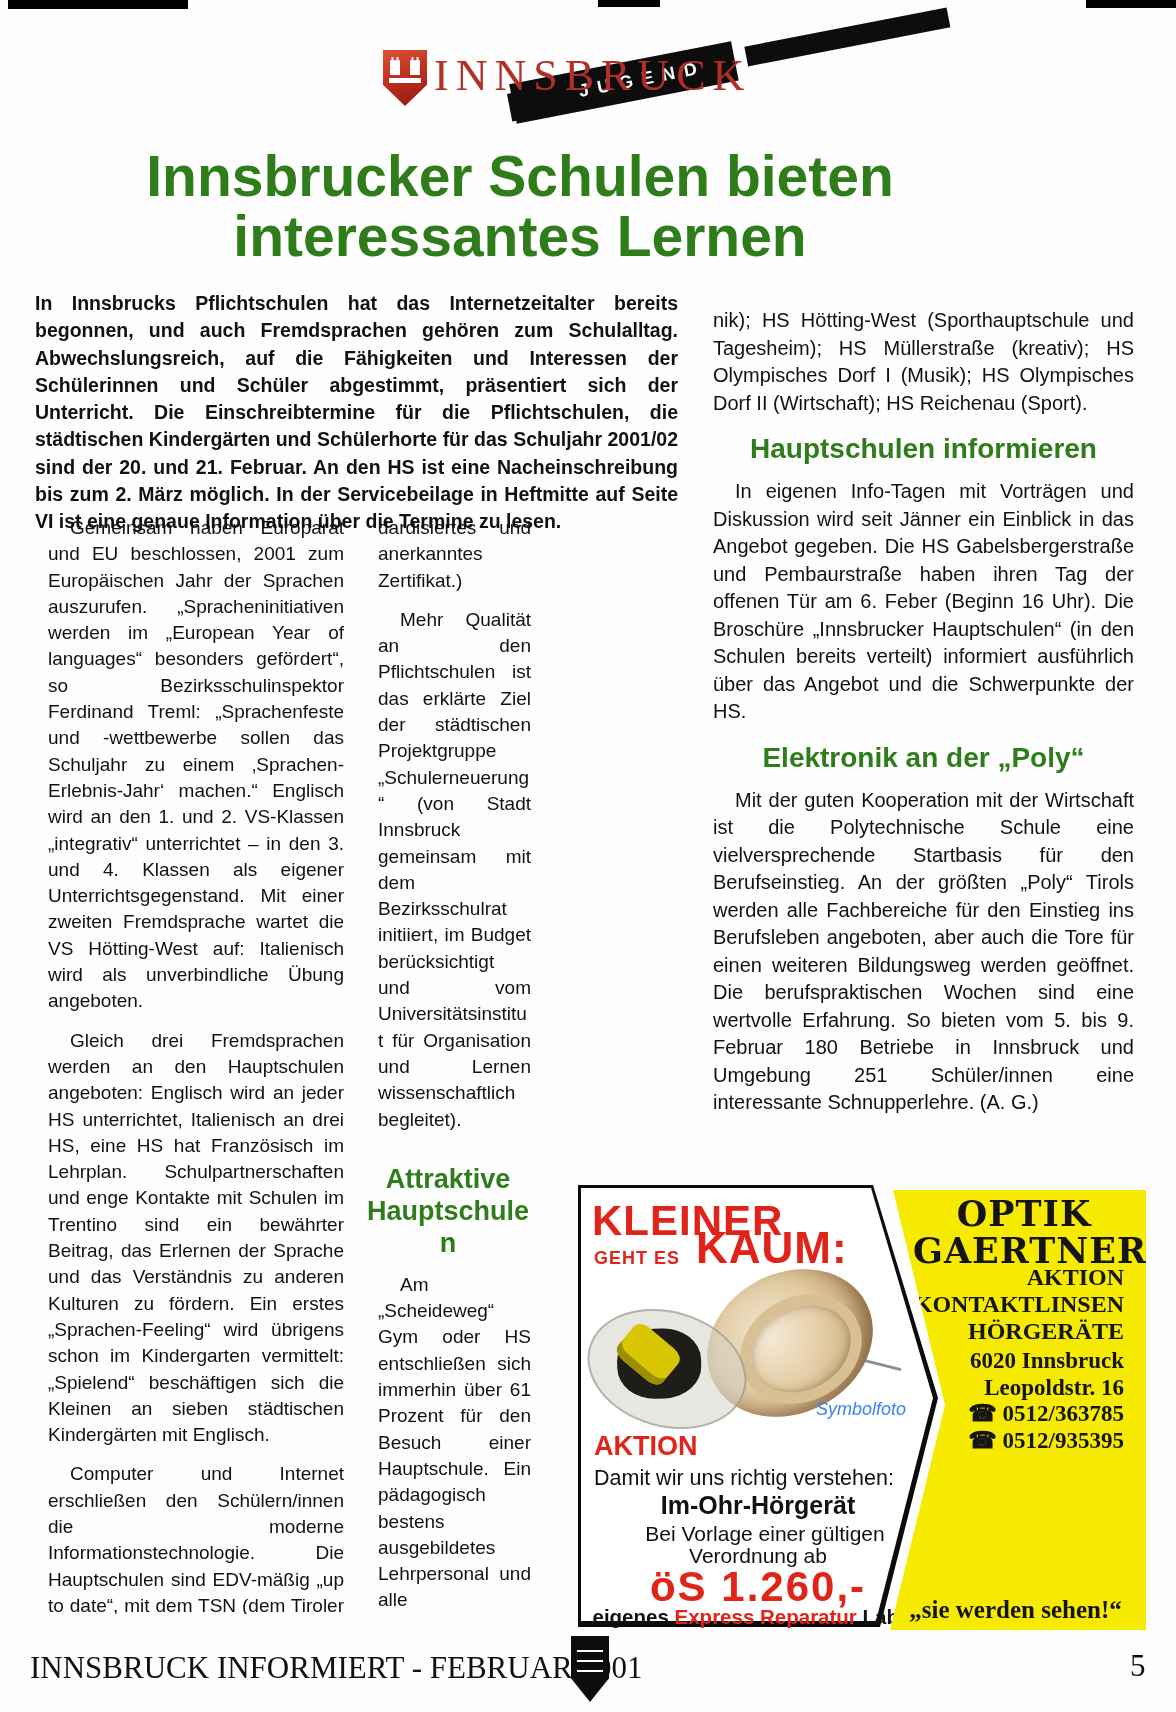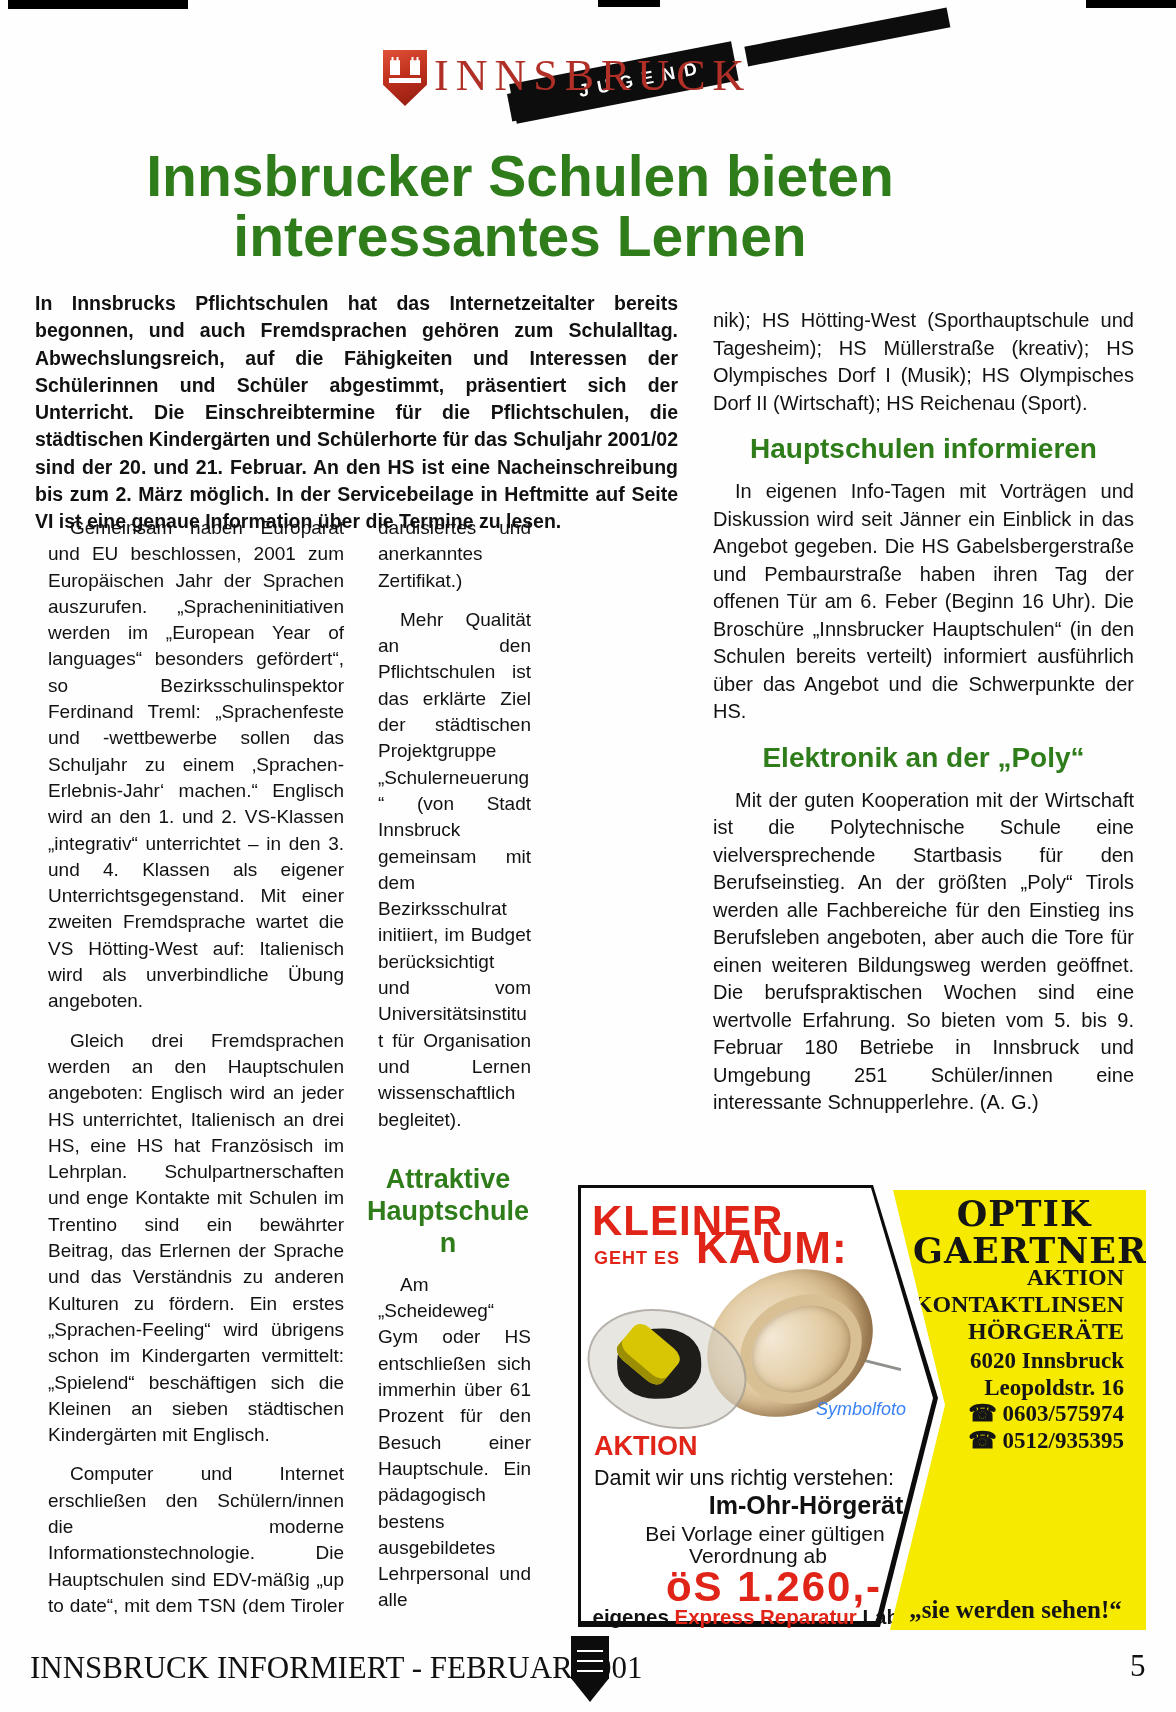--- a/index.html
+++ b/index.html
@@ -52,24 +52,24 @@
   .ad-hearing .paper{position:absolute;inset:0;background:#fff;
       clip-path:polygon(3px 3px,293px 3px,355px 213px,298px 436px,3px 436px);}
   .ad-hearing .t{position:absolute;}
   .red{color:#e02418;}
   .hear-kleiner{left:14px;top:12px;font-size:42px;font-weight:800;letter-spacing:1px;}
   .hear-gehtes{left:16px;top:63px;font-size:18px;font-weight:800;letter-spacing:1px;}
   .hear-kaum{left:118px;top:38px;font-size:44px;font-weight:800;letter-spacing:1px;}
   .hear-symbol{left:238px;top:214px;font-size:18px;font-style:italic;color:#3b82f6;}
   .hear-aktion{left:16px;top:246px;font-size:27px;font-weight:800;}
   .hear-damit{left:16px;top:281px;font-size:21.5px;}
-  .hear-product{left:0;top:306px;width:360px;text-align:center;font-size:25px;font-weight:bold;padding-left:48px;}
+  .hear-product{left:0;top:306px;width:360px;text-align:center;font-size:25px;font-weight:bold;}
   .hear-cond1{left:7px;top:337px;width:360px;text-align:center;font-size:21px;}
   .hear-cond2{left:0;top:359px;width:360px;text-align:center;font-size:21px;}
-  .hear-price{left:0;top:378px;width:360px;text-align:center;font-size:42px;font-weight:800;letter-spacing:2px;padding-left:16px;}
+  .hear-price{left:0;top:378px;width:360px;text-align:center;font-size:42px;font-weight:800;letter-spacing:2px;}
   .hear-labor{left:0;top:420px;width:356px;text-align:center;font-size:20.5px;font-weight:bold;}
 
   
   .hear-photo{position:absolute;left:8px;top:90px;width:320px;height:152px;}
   .ha-needle{position:absolute;left:150px;top:52px;width:170px;height:3px;background:#8f8f8b;
              transform:rotate(14deg);transform-origin:left center;}
   .ha-body{position:absolute;left:118px;top:-2px;width:172px;height:140px;border-radius:50%;
            transform:rotate(-28deg);
            background:radial-gradient(circle at 42% 40%,#f4e9d6 0%,#e3cda6 40%,#c8a878 70%,#96734c 100%);
            box-shadow:inset -8px -10px 16px rgba(90,60,30,.45);}
@@ -191,21 +191,21 @@
       <div>GAERTNER</div>
     </div>
     <div class="t optik-services">
       <div>AKTION</div>
       <div>KONTAKTLINSEN</div>
       <div>HÖRGERÄTE</div>
     </div>
     <div class="t optik-address">
       <div>6020 Innsbruck</div>
       <div>Leopoldstr. 16</div>
-      <div><span>☎</span><span> 0603/575974</span></div>
+      <div><span>☎</span><span> 0512/363785</span></div>
       <div><span>☎</span><span> 0512/935395</span></div>
     </div>
     <div class="t optik-slogan">„sie werden sehen!“</div>
   </div>
 
   <div class="footer-title">INNSBRUCK INFORMIERT - FEBRUAR 2001</div>
   <div class="footer-shield">
     <i style="top:14px;"></i>
       <i style="top:24px;"></i>
       <i style="top:34px;"></i>

